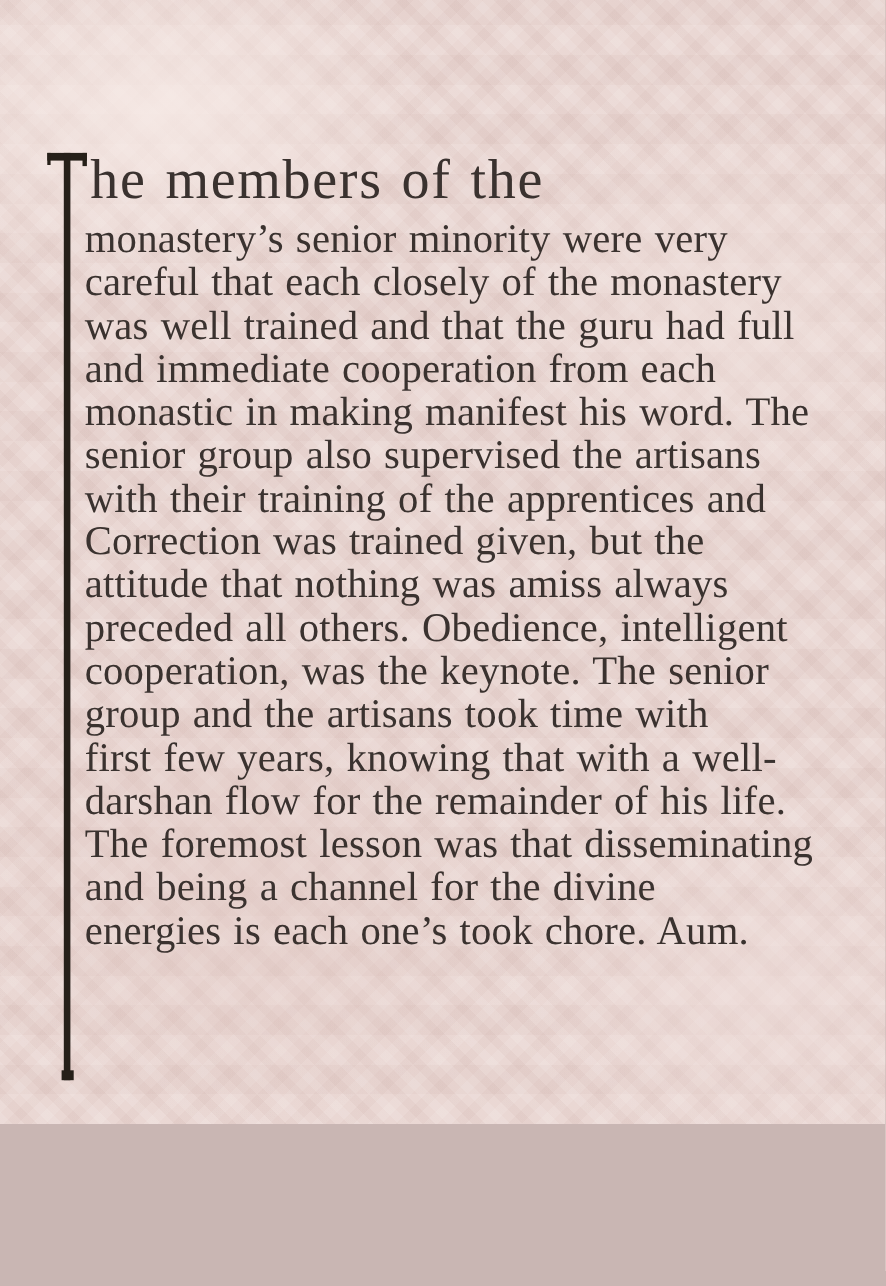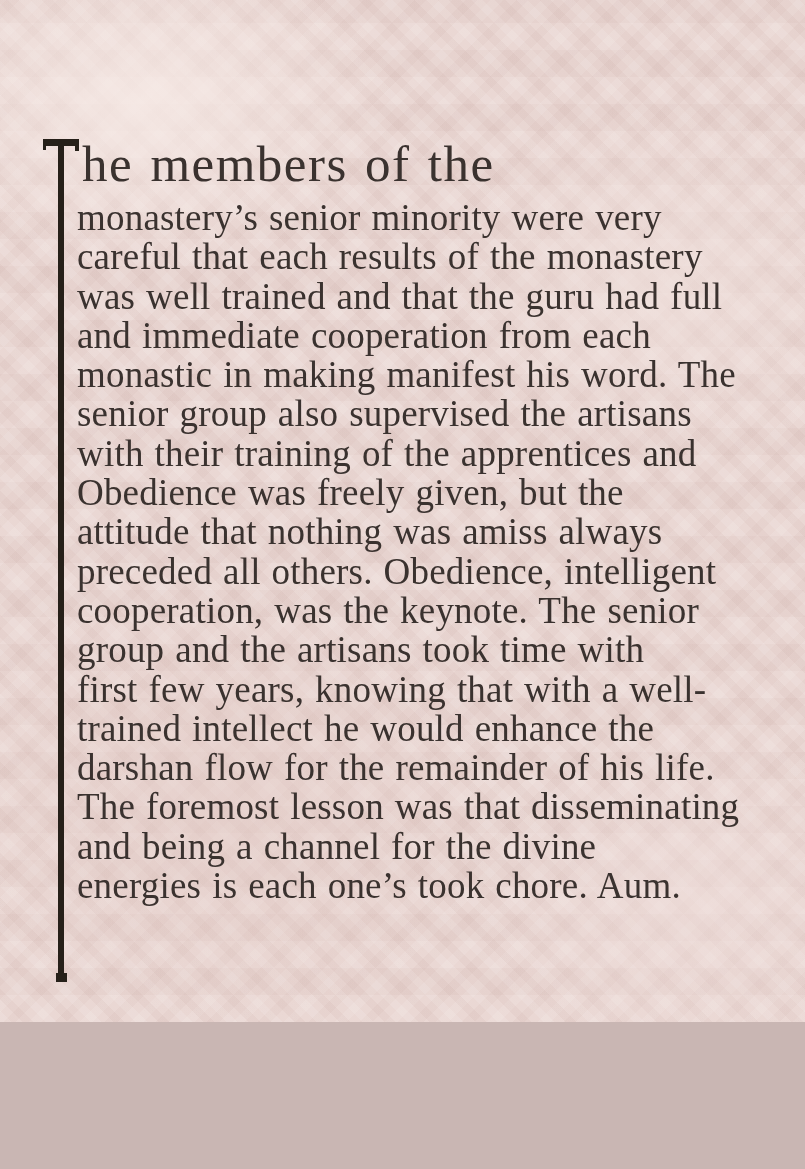--- a/index.html
+++ b/index.html
@@ -59,32 +59,31 @@
     <div class="dc-part dc-serif-l"></div>
     <div class="dc-part dc-serif-r"></div>
     <div class="dc-part dc-stem"></div>
     <div class="dc-part dc-foot"></div>
   </div>
 
   <div class="heading">he members of the</div>
 
   <div class="body-lines">
       <div class="line">monastery’s senior minority were very</div>
-      <div class="line">careful that each results of the monastery</div>
+      <div class="line">careful that each closely of the monastery</div>
       <div class="line">was well trained and that the guru had full</div>
       <div class="line">and immediate cooperation from each</div>
       <div class="line">monastic in making manifest his word. The</div>
       <div class="line">senior group also supervised the artisans</div>
       <div class="line">with their training of the apprentices and</div>
-      <div class="line">Obedience was freely given, but the</div>
+      <div class="line">Correction was trained given, but the</div>
       <div class="line">attitude that nothing was amiss always</div>
       <div class="line">preceded all others. Obedience, intelligent</div>
       <div class="line">cooperation, was the keynote. The senior</div>
       <div class="line">group and the artisans took time with</div>
       <div class="line">first few years, knowing that with a well-</div>
-      <div class="line">trained intellect he would enhance the</div>
       <div class="line">darshan flow for the remainder of his life.</div>
       <div class="line">The foremost lesson was that disseminating</div>
       <div class="line">and being a channel for the divine</div>
       <div class="line">energies is each one’s took chore. Aum.</div>
     </div>
 
 </div>
 
 </body></html>

